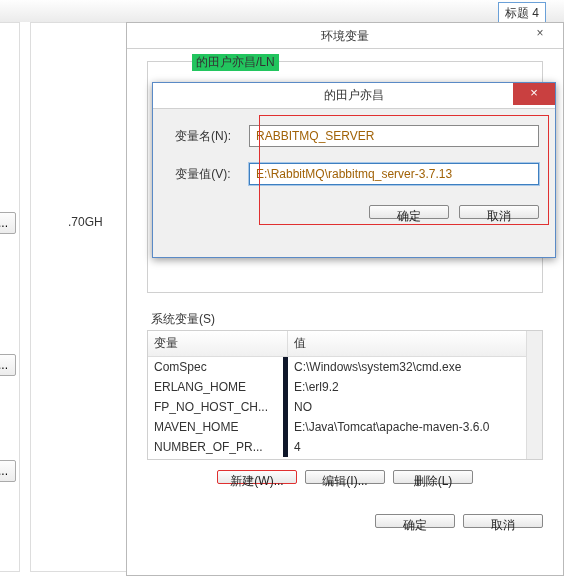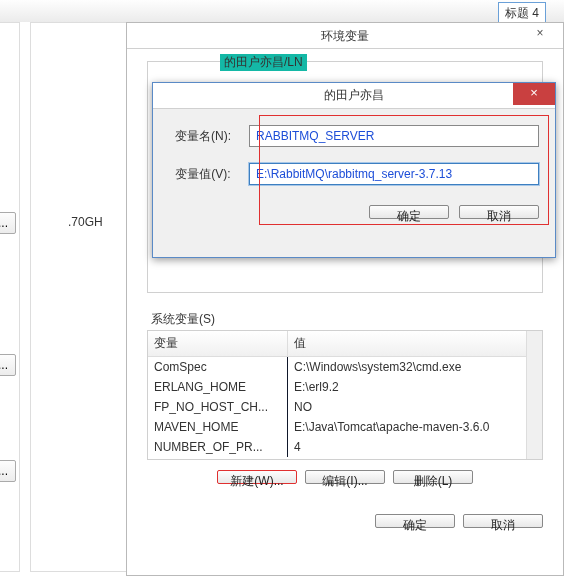--- a/index.html
+++ b/index.html
@@ -10,41 +10,41 @@
   .bg-btn { position:absolute; width:30px; height:22px; background:linear-gradient(#fdfdfd,#ececec); border:1px solid #aaa; border-radius:2px; text-align:center; line-height:20px; }
   .bg-top { position:absolute; left:0; top:0; width:564px; height:22px; background:linear-gradient(#fefefe,#ebebeb); }
   .ribbon-lbl { position:absolute; right:18px; top:2px; border:1px solid #6aa0d8; padding:2px 6px; background:#fff; color:#333; }
   .cpu { position:absolute; left:68px; top:215px; color:#333; }
 
   .env-dialog { position:absolute; left:126px; top:22px; width:438px; height:554px; background:#fff; border:1px solid #b9b9b9; }
   .env-title { height:26px; border-bottom:1px solid #d0d0d0; text-align:center; line-height:26px; color:#333; position:relative; }
   .env-close { position:absolute; right:4px; top:2px; width:38px; height:18px; background:#fff; text-align:center; line-height:16px; color:#555; font-family:Arial; }
 
   .user-vars { margin:12px 20px 0 20px; border:1px solid #d0d0d0; height:232px; position:relative; }
-  .user-legend { position:absolute; top:-8px; left:44px; background:#14b8a6; padding:0 4px; color:#333;margin-left:28px; }
+  .user-legend { position:absolute; top:-8px; left:44px; background:#22c55e; padding:0 4px; color:#333; }
 
   .sys-label { margin:18px 0 2px 24px; color:#333; }
   .sys-vars { margin:0 20px 0 20px; border:1px solid #d0d0d0; height:130px; position:relative; }
   .grid { display:grid; grid-template-columns: 140px 1fr; }
   .grid-head { background:linear-gradient(#fff,#f0f0f0); border-bottom:1px solid #ddd; border-right:1px solid #ddd; padding:4px 6px; color:#333; }
-  .cell { padding:3px 6px; color:#333; white-space:nowrap; overflow:hidden; text-overflow:ellipsis; border-right:1px solid #0f172a; }
+  .cell { padding:3px 6px; color:#333; white-space:nowrap; overflow:hidden; text-overflow:ellipsis; border-right:5px solid #0f172a; }
   .scroll { position:absolute; right:0; top:0; bottom:0; width:16px; background:#f0f0f0; border-left:1px solid #ddd; }
 
   .btn-row { display:flex; gap:8px; justify-content:flex-end; margin:10px 20px 0 20px; }
   .btn-row.left { justify-content:flex-start; margin-left:90px; }
   .btn { width:80px; height:14px; background:linear-gradient(#fdfdfd,#e8e8e8); border:1px solid #888; border-radius:2px; text-align:center; line-height:20px; color:#222; }
   .red-box { border:1px solid #e03030 !important; }
   .red-box-extra { position:absolute; border:1px solid #e03030; pointer-events:none; }
 
   .new-dialog { position:absolute; left:152px; top:82px; width:404px; height:176px; background:#f0f0f0; border:1px solid #5a8ac6; box-shadow:0 2px 8px rgba(0,0,0,0.4); }
   .new-titlebar { height:26px; background:#fff; border-bottom:1px solid #d0d0d0; display:flex; align-items:center; justify-content:center; position:relative; color:#333; }
   .new-close { position:absolute; right:0; top:0; width:42px; height:22px; background:#c94040; color:#fff; text-align:center; line-height:20px; font-family:Arial; font-size:13px; }
   .form-row { display:flex; align-items:center; margin:16px 16px 0 16px; gap:12px; }
   .form-label { width:68px; color:#333;text-align:center; }
-  .form-input { flex:1; height:22px; border:1px solid #888; background:#fff; padding:0 6px; line-height:20px; color:#1d4ed8; }
+  .form-input { flex:1; height:22px; border:1px solid #888; background:#fff; padding:0 6px; line-height:20px; color:#a16207; }
   .form-input.focused { border:1px solid #3d7fc1; outline:1px solid #a7c7e7; }
   .dlg-btn-row { display:flex; gap:10px; justify-content:flex-end; margin:20px 16px 0 16px; }
 </style>
 </head>
 <body>
 
 <div class="bg-top"></div>
 <div class="ribbon-lbl">标题 4</div>
 <div class="bg-panel-1"></div>
 <div class="bg-panel-2"></div>

